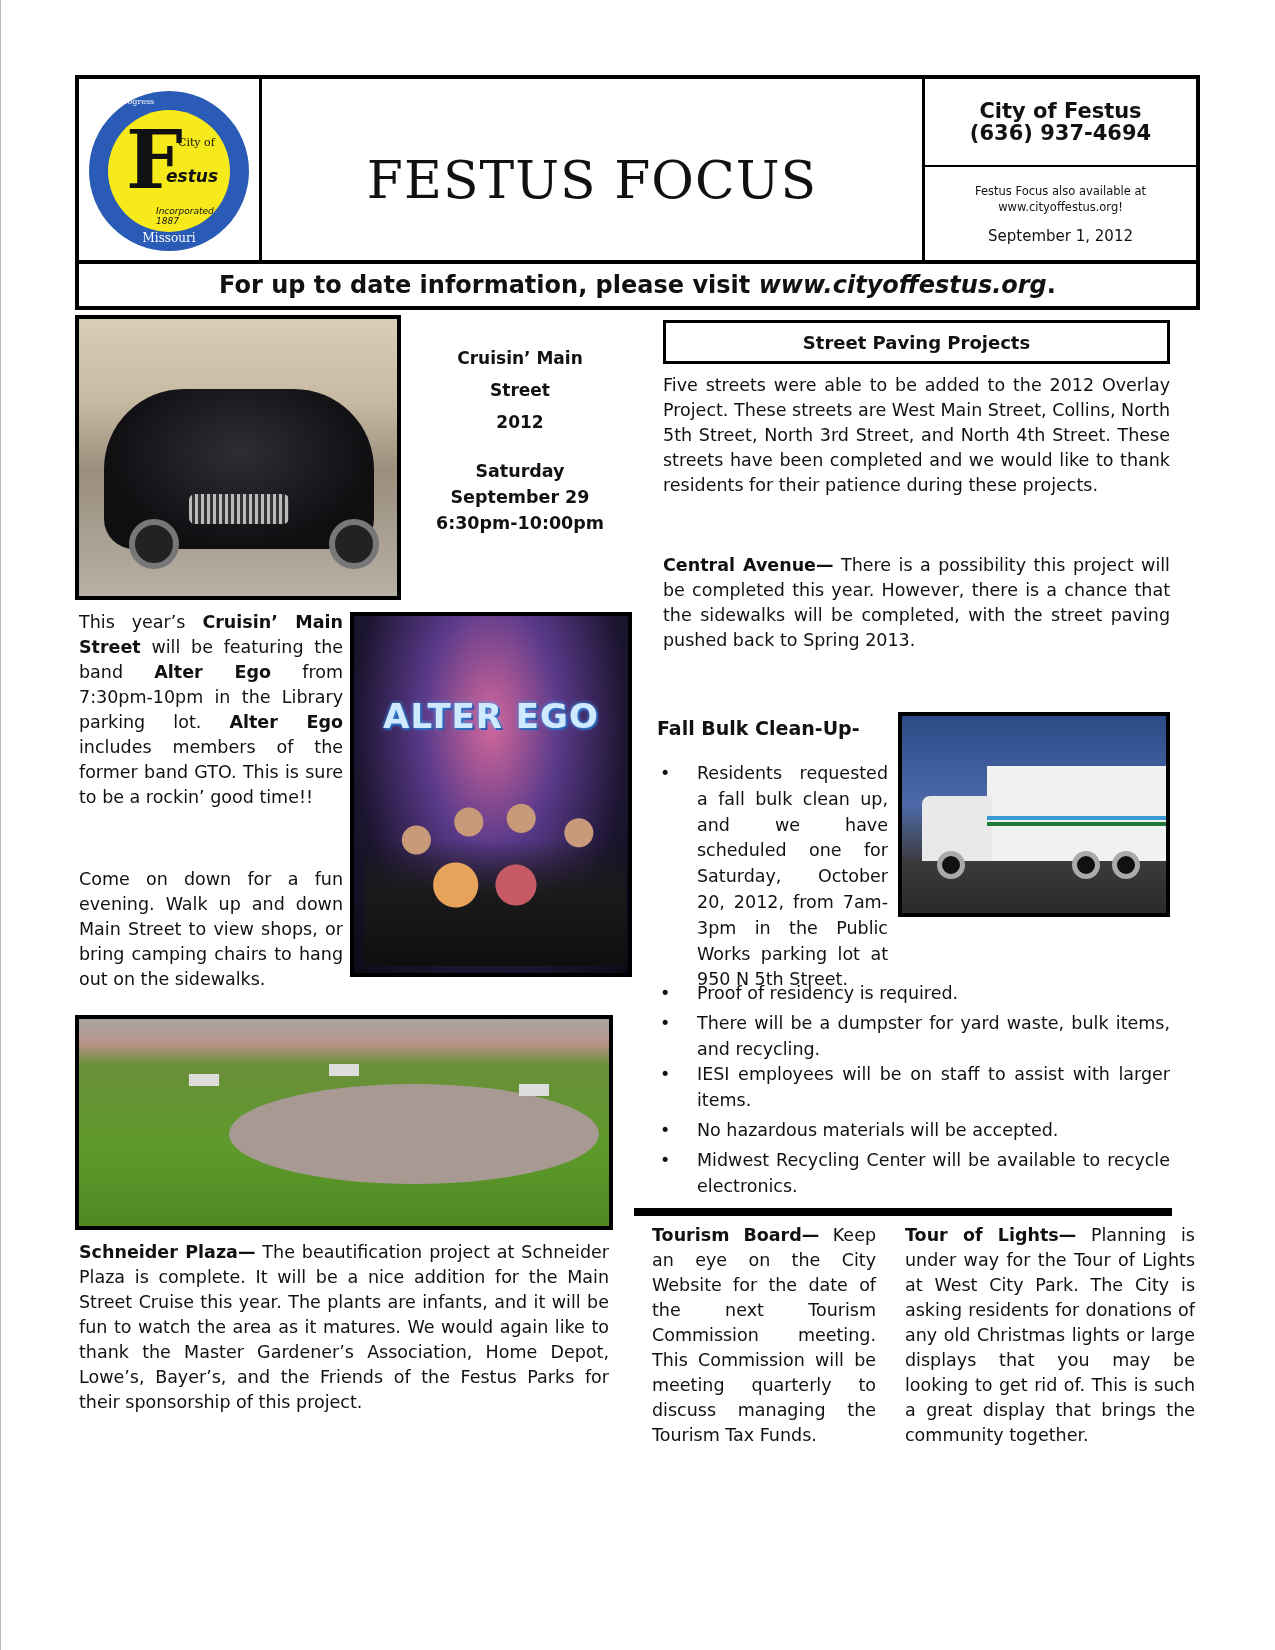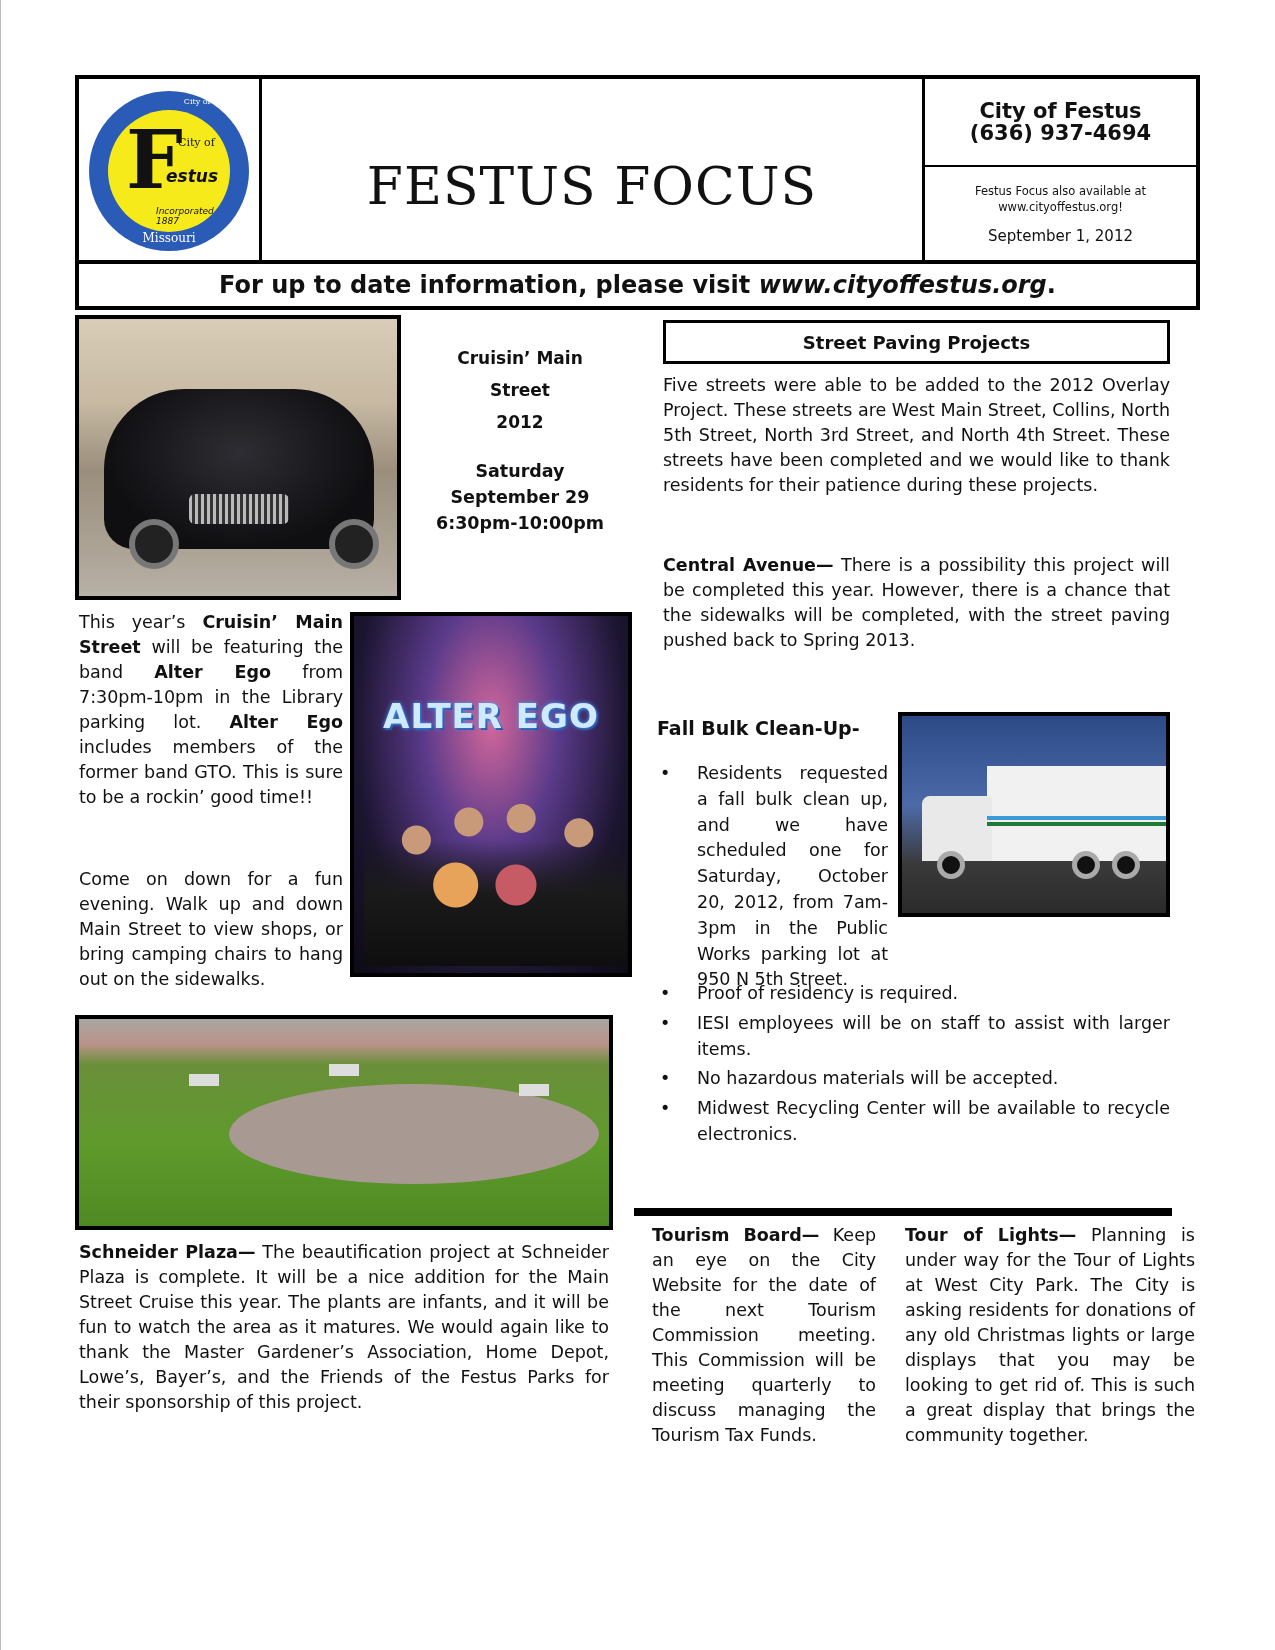--- a/index.html
+++ b/index.html
@@ -3,38 +3,38 @@
 <meta charset="utf-8">
 <style>
   * { box-sizing: border-box; margin: 0; padding: 0; }
   html, body { width: 1275px; height: 1650px; background: #ffffff; overflow: hidden; }
   body { position: relative; font-family: "DejaVu Sans", sans-serif; color: #111; }
   .page-edge { position: absolute; left: 0; top: 0; width: 1275px; height: 1650px; border-left: 1px solid #bbb; }
 
   
   .masthead { position: absolute; left: 75px; top: 75px; width: 1125px; height: 235px; border: 4px solid #000; }
   .logo-cell { position: absolute; left: 0; top: 0; width: 183px; height: 181px; border-right: 3px solid #000; }
-  .title-cell { position: absolute; left: 183px; top: 16px; width: 660px; height: 181px; display: flex; align-items: center; justify-content: center; }
+  .title-cell { position: absolute; left: 183px; top: 10px; width: 660px; height: 181px; display: flex; align-items: center; justify-content: center; }
   .title-cell span { font-family: "DejaVu Serif", serif; font-size: 52px; letter-spacing: 1px; font-weight: normal; }
   .info-cell { position: absolute; left: 843px; top: 0; width: 274px; height: 181px; border-left: 3px solid #000; }
   .info-top { height: 88px; border-bottom: 2px solid #000; display: flex; flex-direction: column; align-items: center; justify-content: center; font-size: 21px; font-weight: bold; line-height: 22px; text-align: center; }
   .info-bottom { height: 93px; text-align: center; padding-top: 16px; }
   .info-small { font-size: 11.5px; line-height: 16px; }
   .info-date { font-size: 15px; margin-top: 12px; }
   .visit-row { position: absolute; left: 0; top: 181px; width: 1117px; height: 46px; border-top: 4px solid #000; display: flex; align-items: center; justify-content: center; font-size: 24px; font-weight: bold; }
   .visit-row i { font-style: italic; }
 
   
   .seal { position: absolute; left: 10px; top: 12px; width: 160px; height: 160px; border-radius: 50%; background: #2a5bb6; display: flex; align-items: center; justify-content: center; }
   .seal-inner { width: 122px; height: 122px; border-radius: 50%; background: #f6ea1a; position: relative; }
   .seal-letter { position: absolute; left: 18px; top: 10px; font-family: "DejaVu Serif", serif; font-size: 80px; font-weight: bold; color: #111; line-height: 1; }
   .seal-city { position: absolute; left: 70px; top: 26px; font-size: 11px; font-family: "DejaVu Serif", serif; }
   .seal-name { position: absolute; left: 58px; top: 56px; font-size: 17px; font-weight: bold; font-style: italic; }
   .seal-year { position: absolute; left: 48px; top: 96px; font-size: 9px; font-style: italic; }
-  .seal-ring-top { position: absolute; top: 6px; left: 0; width: 160px; text-align: right; font-size: 8px; color: #fff; font-family: "DejaVu Serif", serif; }
+  .seal-ring-top { position: absolute; top: 6px; left: 0; width: 160px; text-align: left; font-size: 8px; color: #fff; font-family: "DejaVu Serif", serif; }
   .seal-ring-bot { position: absolute; bottom: 6px; left: 0; width: 160px; text-align: center; font-size: 12px; color: #fff; font-family: "DejaVu Serif", serif; }
 
   
   .photo { position: absolute; border: 4px solid #000; overflow: hidden; }
   .car-photo { left: 75px; top: 315px; width: 326px; height: 285px; background: linear-gradient(180deg, #d9cdb8 0%, #c7b9a2 30%, #9a8e7c 55%, #b7b0a5 100%); }
   .car-body { position: absolute; left: 25px; top: 70px; width: 270px; height: 160px; background: radial-gradient(ellipse at 50% 40%, #2d2d33 0%, #0f0f12 70%); border-radius: 80px 80px 30px 30px; }
   .car-grille { position: absolute; left: 110px; top: 175px; width: 100px; height: 30px; background: repeating-linear-gradient(90deg, #bbb 0 3px, #333 3px 6px); border-radius: 6px; }
   .car-wheel-l { position: absolute; left: 50px; top: 200px; width: 50px; height: 50px; border-radius: 50%; background: #222; border: 6px solid #777; }
   .car-wheel-r { position: absolute; left: 250px; top: 200px; width: 50px; height: 50px; border-radius: 50%; background: #222; border: 6px solid #777; }
 
@@ -148,20 +148,21 @@
   <div class="truck-stripe2"></div>
   <div class="truck-wheel" style="left:35px;"></div>
   <div class="truck-wheel" style="left:170px;"></div>
   <div class="truck-wheel" style="left:210px;"></div>
 </div>
 <ul class="bullet-list" style="left:660px; top:761px; width:228px;">
   <li><span>Residents requested a fall bulk clean up, and we have scheduled one for Saturday, October 20, 2012, from 7am-3pm in the Public Works parking lot at 950 N 5th Street.</span></li>
 </ul>
 <ul class="bullet-list" style="left:660px; top:981px; width:510px;">
   <li style="margin-bottom:4px;"><span>Proof of residency is required.</span></li>
+  <li><span>There will be a dumpster for yard waste, bulk items, and recycling.</span></li>
   <li style="margin-bottom:4px;"><span>IESI employees will be on staff to assist with larger items.</span></li>
   <li style="margin-bottom:4px;"><span>No hazardous materials will be accepted.</span></li>
   <li><span>Midwest Recycling Center will be available to recycle electronics.</span></li>
 </ul>
 
 <div class="photo plaza-photo">
   <div class="plaza-circle"></div>
   <div class="plaza-bench1"></div>
   <div class="plaza-bench2"></div>
   <div class="plaza-bench3"></div>

